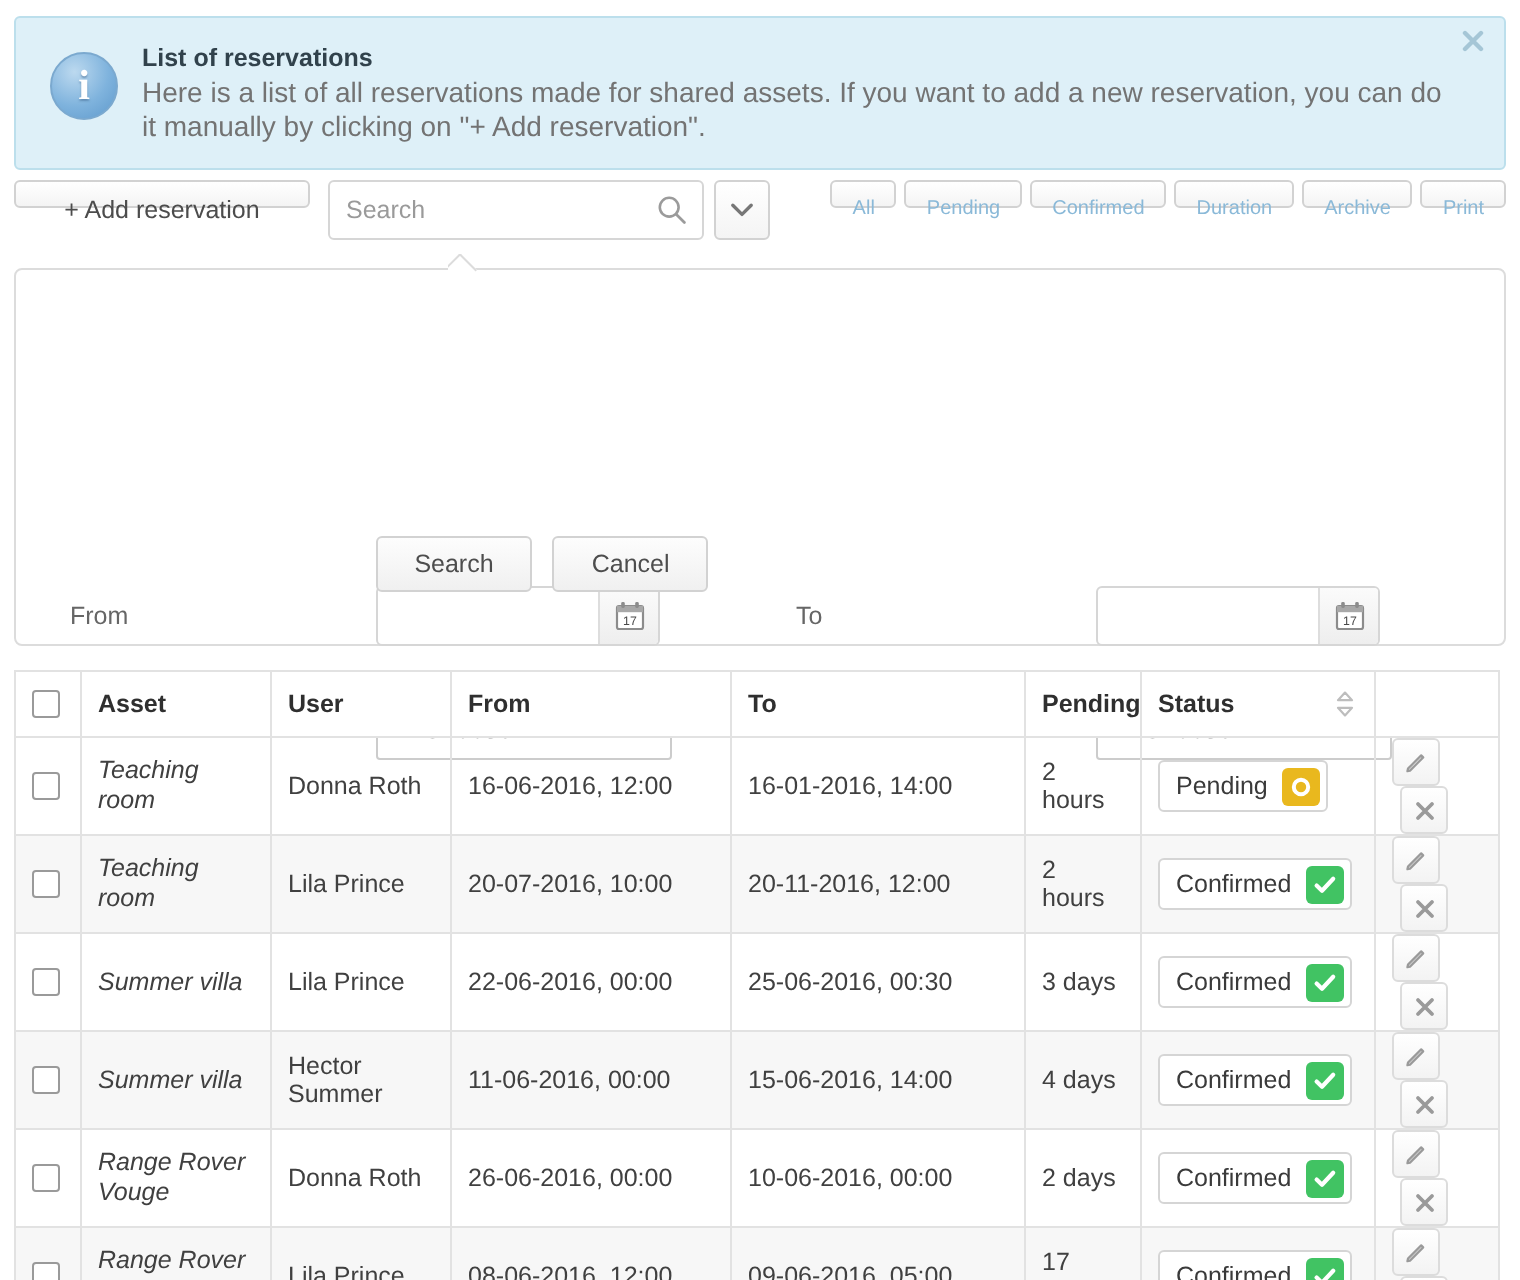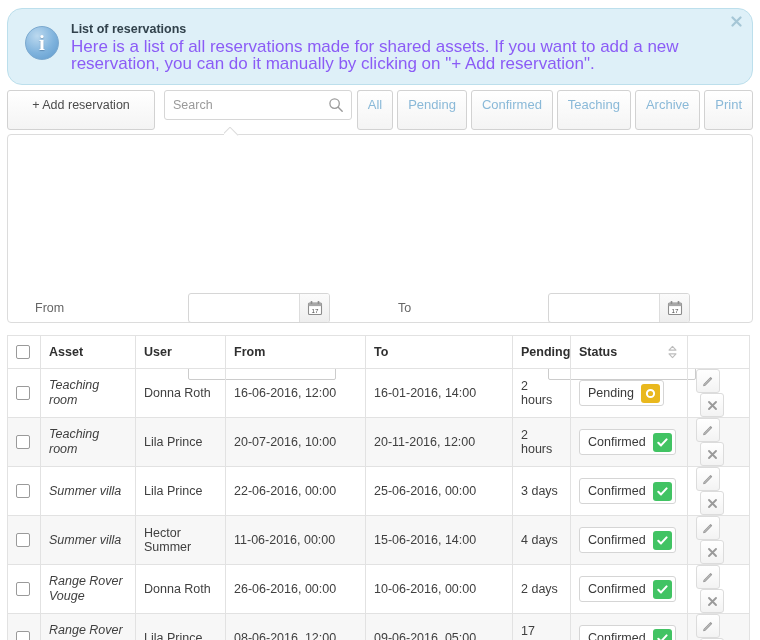--- a/index.html
+++ b/index.html
@@ -13,21 +13,21 @@
     overflow: hidden;
   }
 
   
   .notice {
     position: absolute;
     left: 7px; top: 8px;
     width: 746px; height: 77px;
     background: #def0f8;
     border: 1px solid #bcdfec;
-    border-radius: 15px;
+    border-radius: 3px;
     padding: 10px 12px 10px 12px;
     display: flex;
     align-items: flex-start;
   }
   .notice-icon {
     width: 34px; height: 34px;
     border-radius: 50%;
     background: radial-gradient(circle at 35% 28%, #bcd9ef 0%, #7fb3dd 55%, #5e99cc 100%);
     border: 1px solid #7ba9cf;
     flex: 0 0 34px;
@@ -48,22 +48,22 @@
     text-shadow: 0 1px 1px rgba(60,100,140,.5);
   }
   .notice-body { flex: 1 1 auto; padding-top: 3px; }
   .notice-title {
     font-weight: bold;
     font-size: 12.5px;
     color: #31424c;
     margin-bottom: 2px;
   }
   .notice-text {
-    font-size: 17px;
-    color: #8b5cf6;
+    font-size: 14px;
+    color: #737373;
     line-height: 17px;
     max-width: 660px;
   }
   .notice-close {
     position: absolute;
     right: 8px; top: 5px;
     width: 16px; height: 16px;
     color: #9fbfcf;
     font-size: 15px;
     line-height: 16px;
@@ -78,21 +78,21 @@
     left: 7px; top: 90px;
     width: 746px; height: 34px;
   }
   .btn {
     display: inline-block;
     border: 1px solid #d2d2d2;
     border-radius: 3px;
     background: linear-gradient(to bottom, #ffffff 0%, #f4f4f4 100%);
     color: #555555;
     font-size: 12.5px;
-    height: 40px;
+    height: 14px;
     line-height: 28px;
     padding: 0 10px;
     text-align: center;
     cursor: pointer;
     vertical-align: top;
     white-space: nowrap;
   }
   .btn-add {
     position: absolute;
     left: 0; top: 0;
@@ -131,21 +131,21 @@
     padding: 0;
   }
   .filters {
     position: absolute;
     right: 0; top: 0;
     white-space: nowrap;
   }
   .btn-filter {
     color: #8ab9d8;
     margin-left: 4px;
-    font-size: 13px;
+    font-size: 10px;
   }
   .btn-filter:first-child { margin-left: 0; }
 
   
   .panel {
     position: absolute;
     left: 7px; top: 134px;
     width: 746px; height: 189px;
     background: #ffffff;
     border: 1px solid #dcdcdc;
@@ -335,21 +335,21 @@
     </span>
   </div>
 
   <div class="btn caret-btn">
     <svg width="12" height="8" viewBox="0 0 12 8">
       <path d="M1.4 1.6 L6 6.2 L10.6 1.6" fill="none" stroke="#777777" stroke-width="1.7" stroke-linecap="round" stroke-linejoin="round"></path>
     </svg>
   </div>
 
   <div class="filters">
-    <span class="btn btn-filter">All</span><span class="btn btn-filter">Pending</span><span class="btn btn-filter">Confirmed</span><span class="btn btn-filter">Teaching</span><span class="btn btn-filter">Archive</span><span class="btn btn-filter">Print</span>
+    <span class="btn btn-filter">All</span><span class="btn btn-filter">Pending</span><span class="btn btn-filter">Confirmed</span><span class="btn btn-filter">Duration</span><span class="btn btn-filter">Archive</span><span class="btn btn-filter">Print</span>
   </div>
 </div>
 
 <div class="panel">
   <div class="panel-arrow"></div>
 
   <div class="field-label" style="left:27px; top:166px;">From</div>
   <div class="date-wrap" style="left:180px; top:158px; width:142px;">
     <input class="date-input" type="text" style="">
     <span class="cal-btn">
@@ -384,20 +384,24 @@
     </select>
   </div>
 
   <div class="field-label" style="left:390px; top:220px;">Asset</div>
   <div class="select-wrap" style="left:540px; top:213px; width:148px;">
     <select class="styled">
       <option>-- Choose --</option>
     </select>
   </div>
 
+  <div class="panel-actions">
+    <span class="btn btn-panel">Search</span>
+    <span class="btn btn-panel">Cancel</span>
+  </div>
 </div>
 
 <div class="table-wrap">
   <table class="grid">
     <colgroup>
       <col style="width:33px">
         <col style="width:95px">
         <col style="width:90px">
         <col style="width:140px">
       <col style="width:147px">
@@ -476,21 +480,21 @@
               <svg width="11" height="11" viewBox="0 0 11 11">
                 <path d="M2 2 L9 9 M9 2 L2 9" stroke="#9a9a9a" stroke-width="1.9" stroke-linecap="round"></path>
               </svg>
             </span></td>
         </tr>
         <tr>
           <td class="c-check"><span class="cb"></span></td>
           <td><span class="asset-cell">Summer villa</span></td>
           <td>Lila Prince</td>
           <td>22-06-2016, 00:00</td>
-          <td>25-06-2016, 00:00</td>
+          <td>25-06-2016, 00:30</td>
           <td>3 days</td>
           <td><span class="status-badge">
               <span class="lbl">Confirmed</span>
               <span class="badge-box confirmed">
                 <svg width="13" height="13" viewBox="0 0 13 13">
                   <path d="M2.3 6.8 L5 9.4 L10.6 3.4" fill="none" stroke="#ffffff" stroke-width="2.1" stroke-linecap="round" stroke-linejoin="round"></path>
                 </svg>
               </span>
             </span></td>
           <td class="c-actions"><span class="act-btn">

